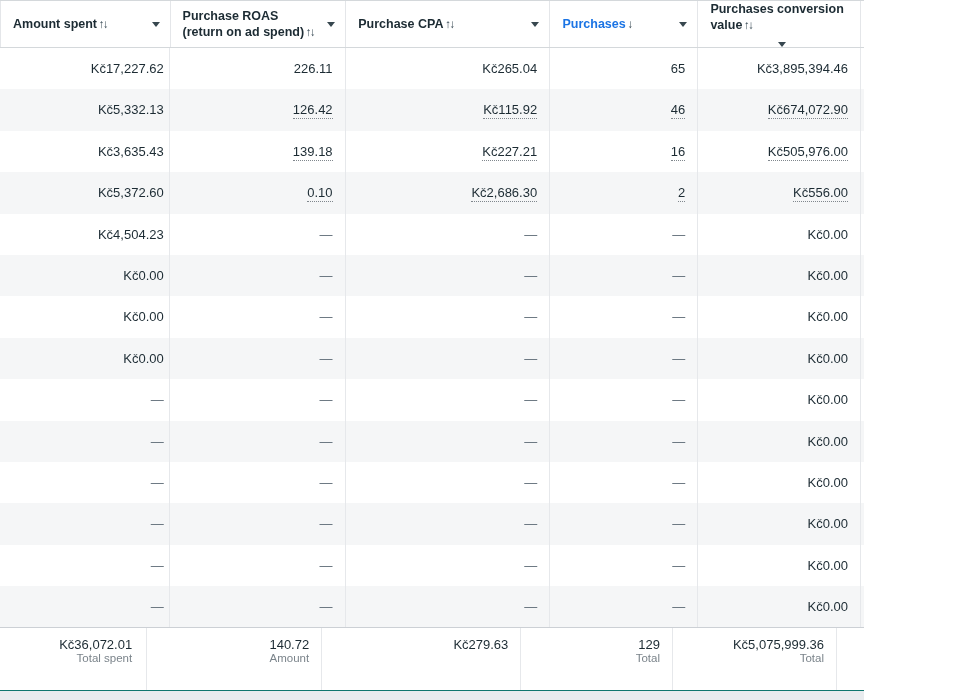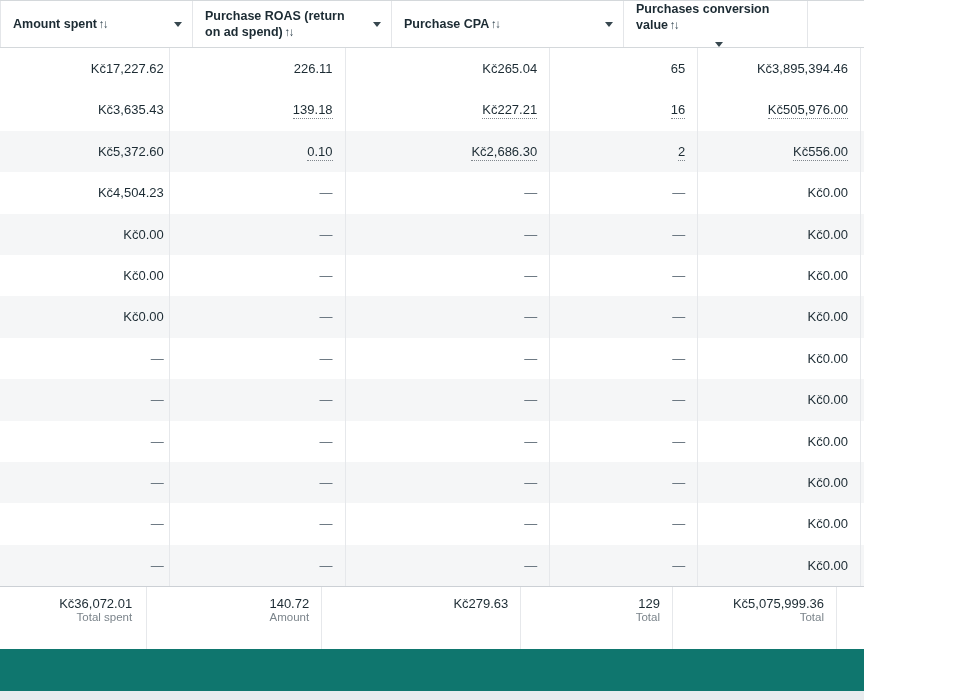--- a/index.html
+++ b/index.html
@@ -123,35 +123,47 @@
         <span class="caret"></span>
       </div>
       <div class="hcell c2">
         <span class="hlabel"><span class="ltext">Purchase ROAS (return on ad spend)</span><span class="arrows">&nbsp;↑↓</span></span>
         <span class="caret"></span>
       </div>
       <div class="hcell c3">
         <span class="hlabel"><span class="ltext">Purchase CPA</span><span class="arrows">&nbsp;↑↓</span></span>
         <span class="caret"></span>
       </div>
+      <div class="hcell c4">
+        <span class="hlabel"><span class="ltext active">Purchases</span><span class="arrows">&nbsp;↓</span></span>
+        <span class="caret"></span>
+      </div>
       <div class="hcell c5">
         <span class="hlabel"><span class="ltext">Purchases conversion value</span><span class="arrows">&nbsp;↑↓</span></span>
         <span class="caret"></span>
       </div>
       <div class="gut"></div>
     </div>
   <div id="table-body">
       <div class="trow">
         <div class="cell c1"><span>Kč17,227.62</span></div>
         <div class="cell c2"><span>226.11</span></div>
         <div class="cell c3"><span>Kč265.04</span></div>
         <div class="cell c4"><span>65</span></div>
         <div class="cell c5"><span>Kč3,895,394.46</span></div>
         <div class="gut"></div>
       </div>
+      <div class="trow alt">
+        <div class="cell c1"><span>Kč5,332.13</span></div>
+        <div class="cell c2"><span class="uline">126.42</span></div>
+        <div class="cell c3"><span class="uline">Kč115.92</span></div>
+        <div class="cell c4"><span class="uline">46</span></div>
+        <div class="cell c5"><span class="uline">Kč674,072.90</span></div>
+        <div class="gut"></div>
+      </div>
       <div class="trow">
         <div class="cell c1"><span>Kč3,635.43</span></div>
         <div class="cell c2"><span class="uline">139.18</span></div>
         <div class="cell c3"><span class="uline">Kč227.21</span></div>
         <div class="cell c4"><span class="uline">16</span></div>
         <div class="cell c5"><span class="uline">Kč505,976.00</span></div>
         <div class="gut"></div>
       </div>
       <div class="trow alt">
         <div class="cell c1"><span>Kč5,372.60</span></div>

